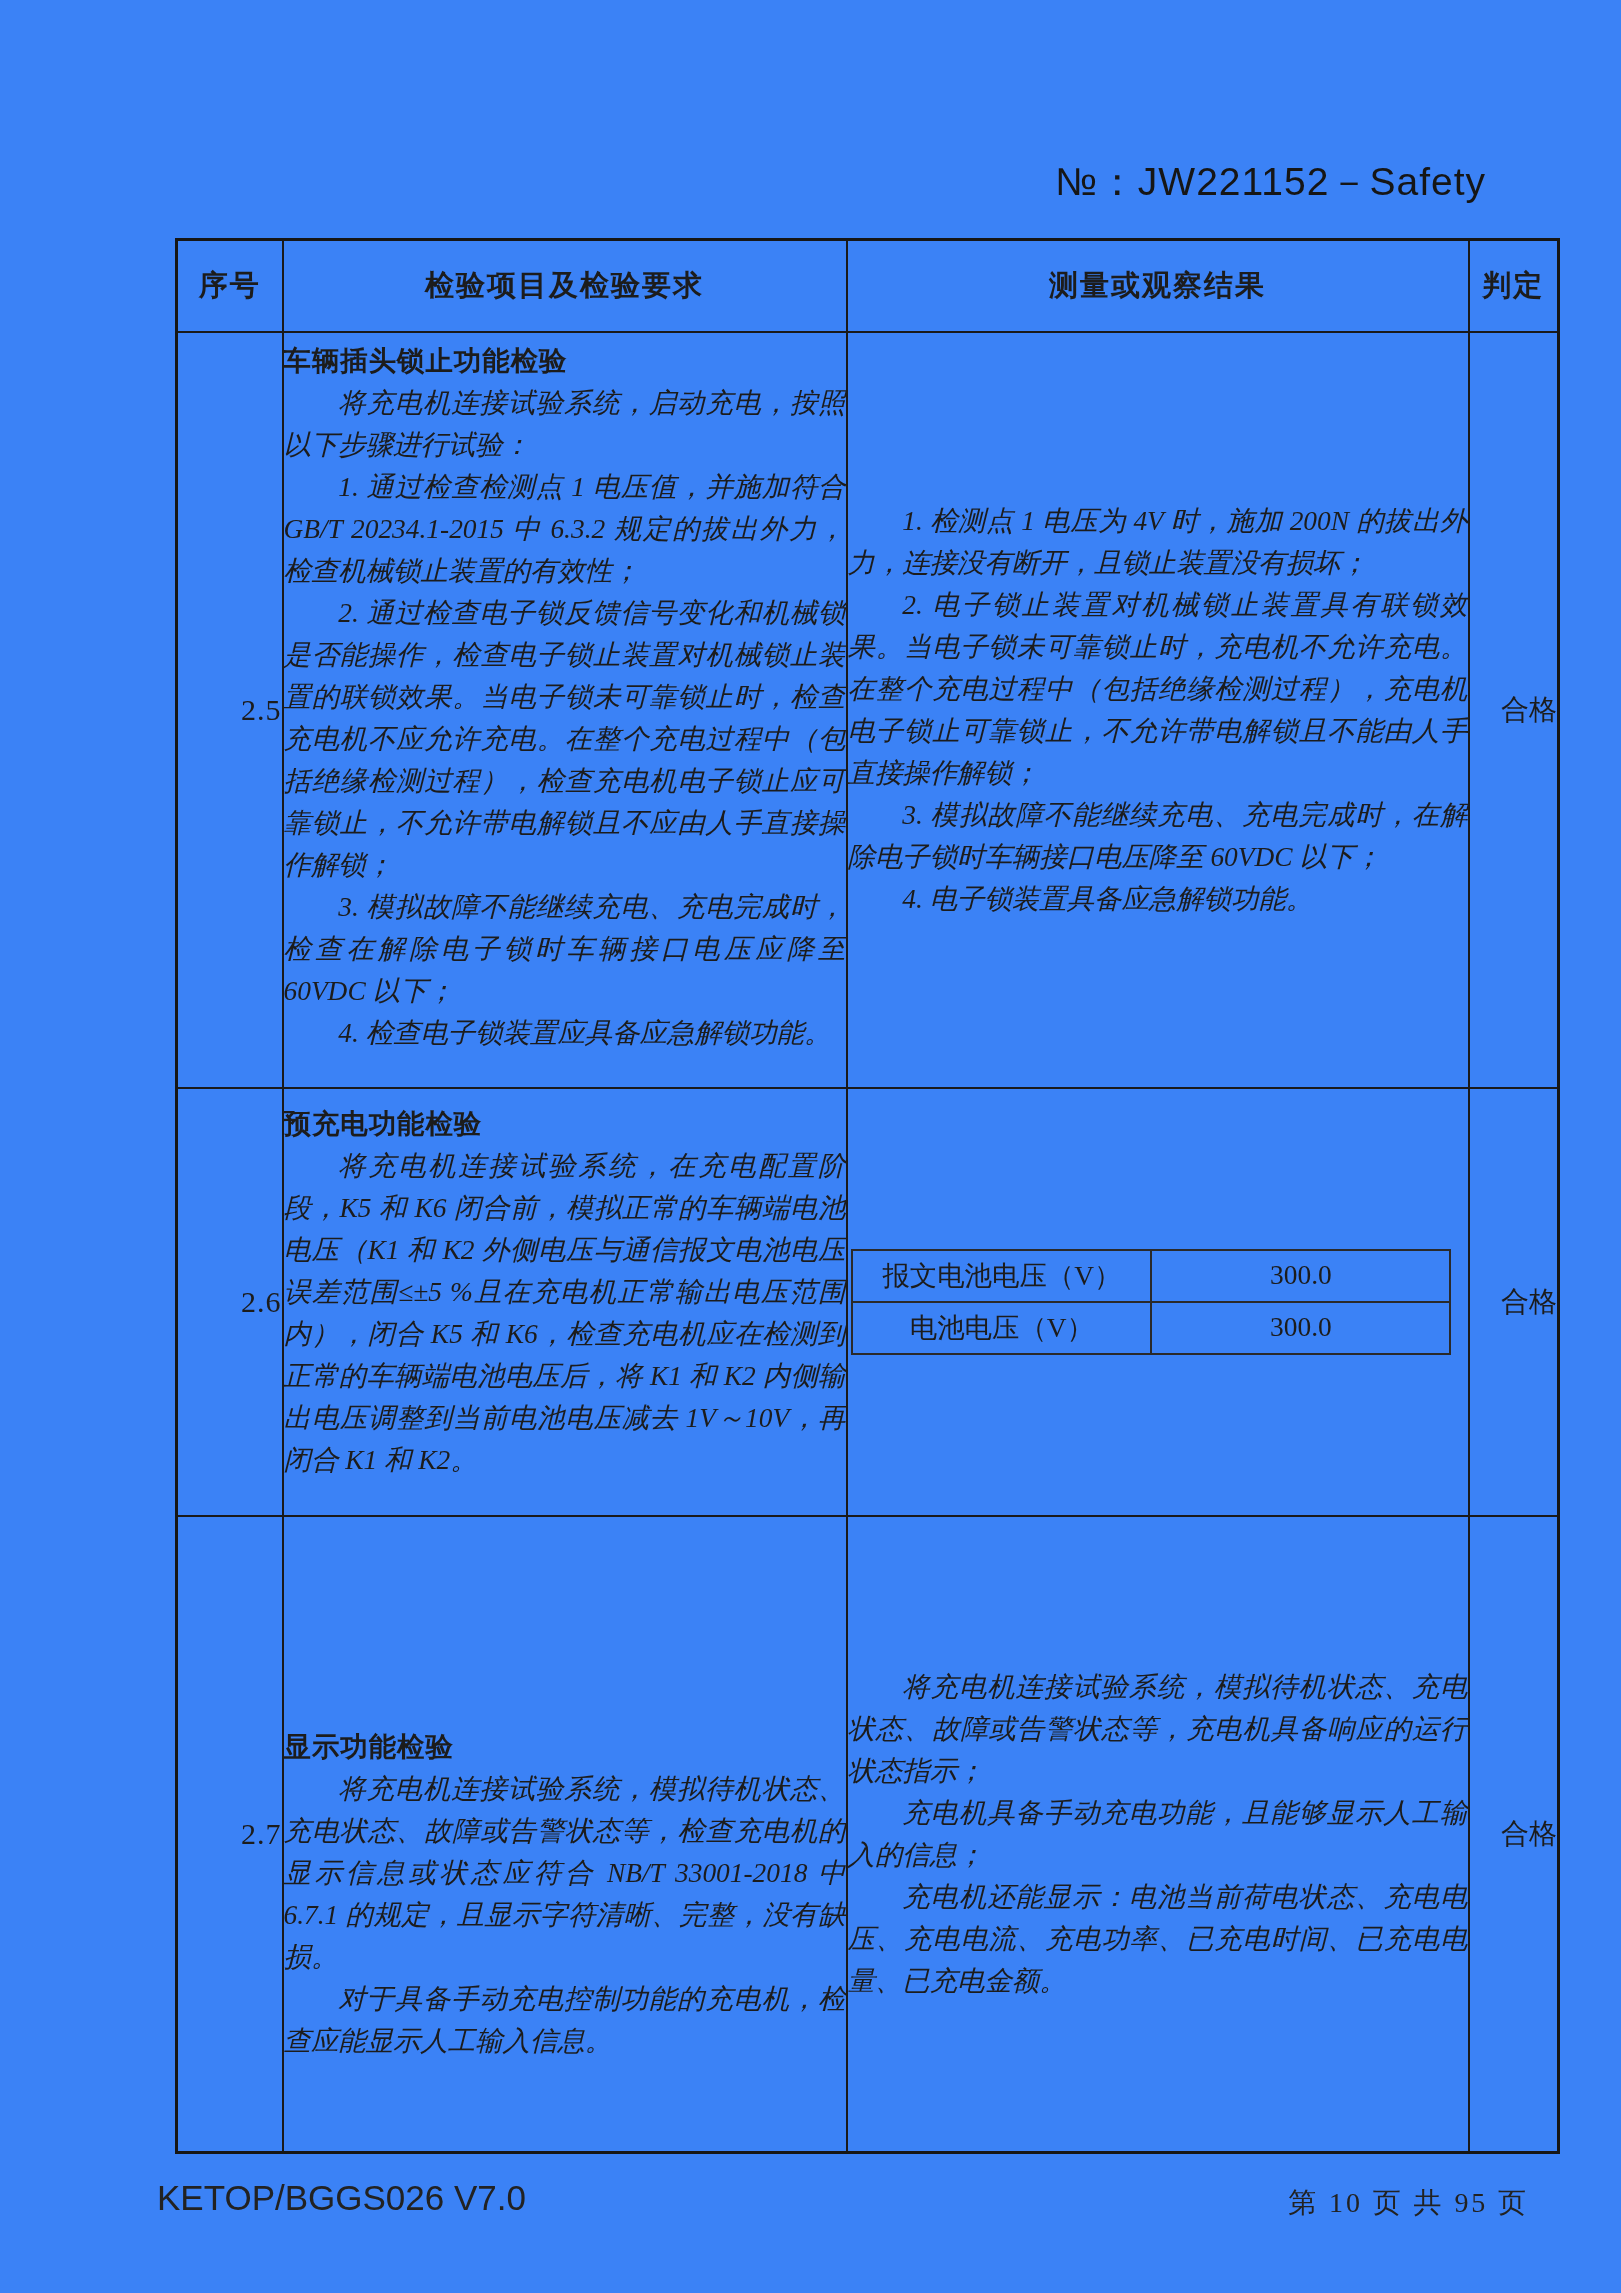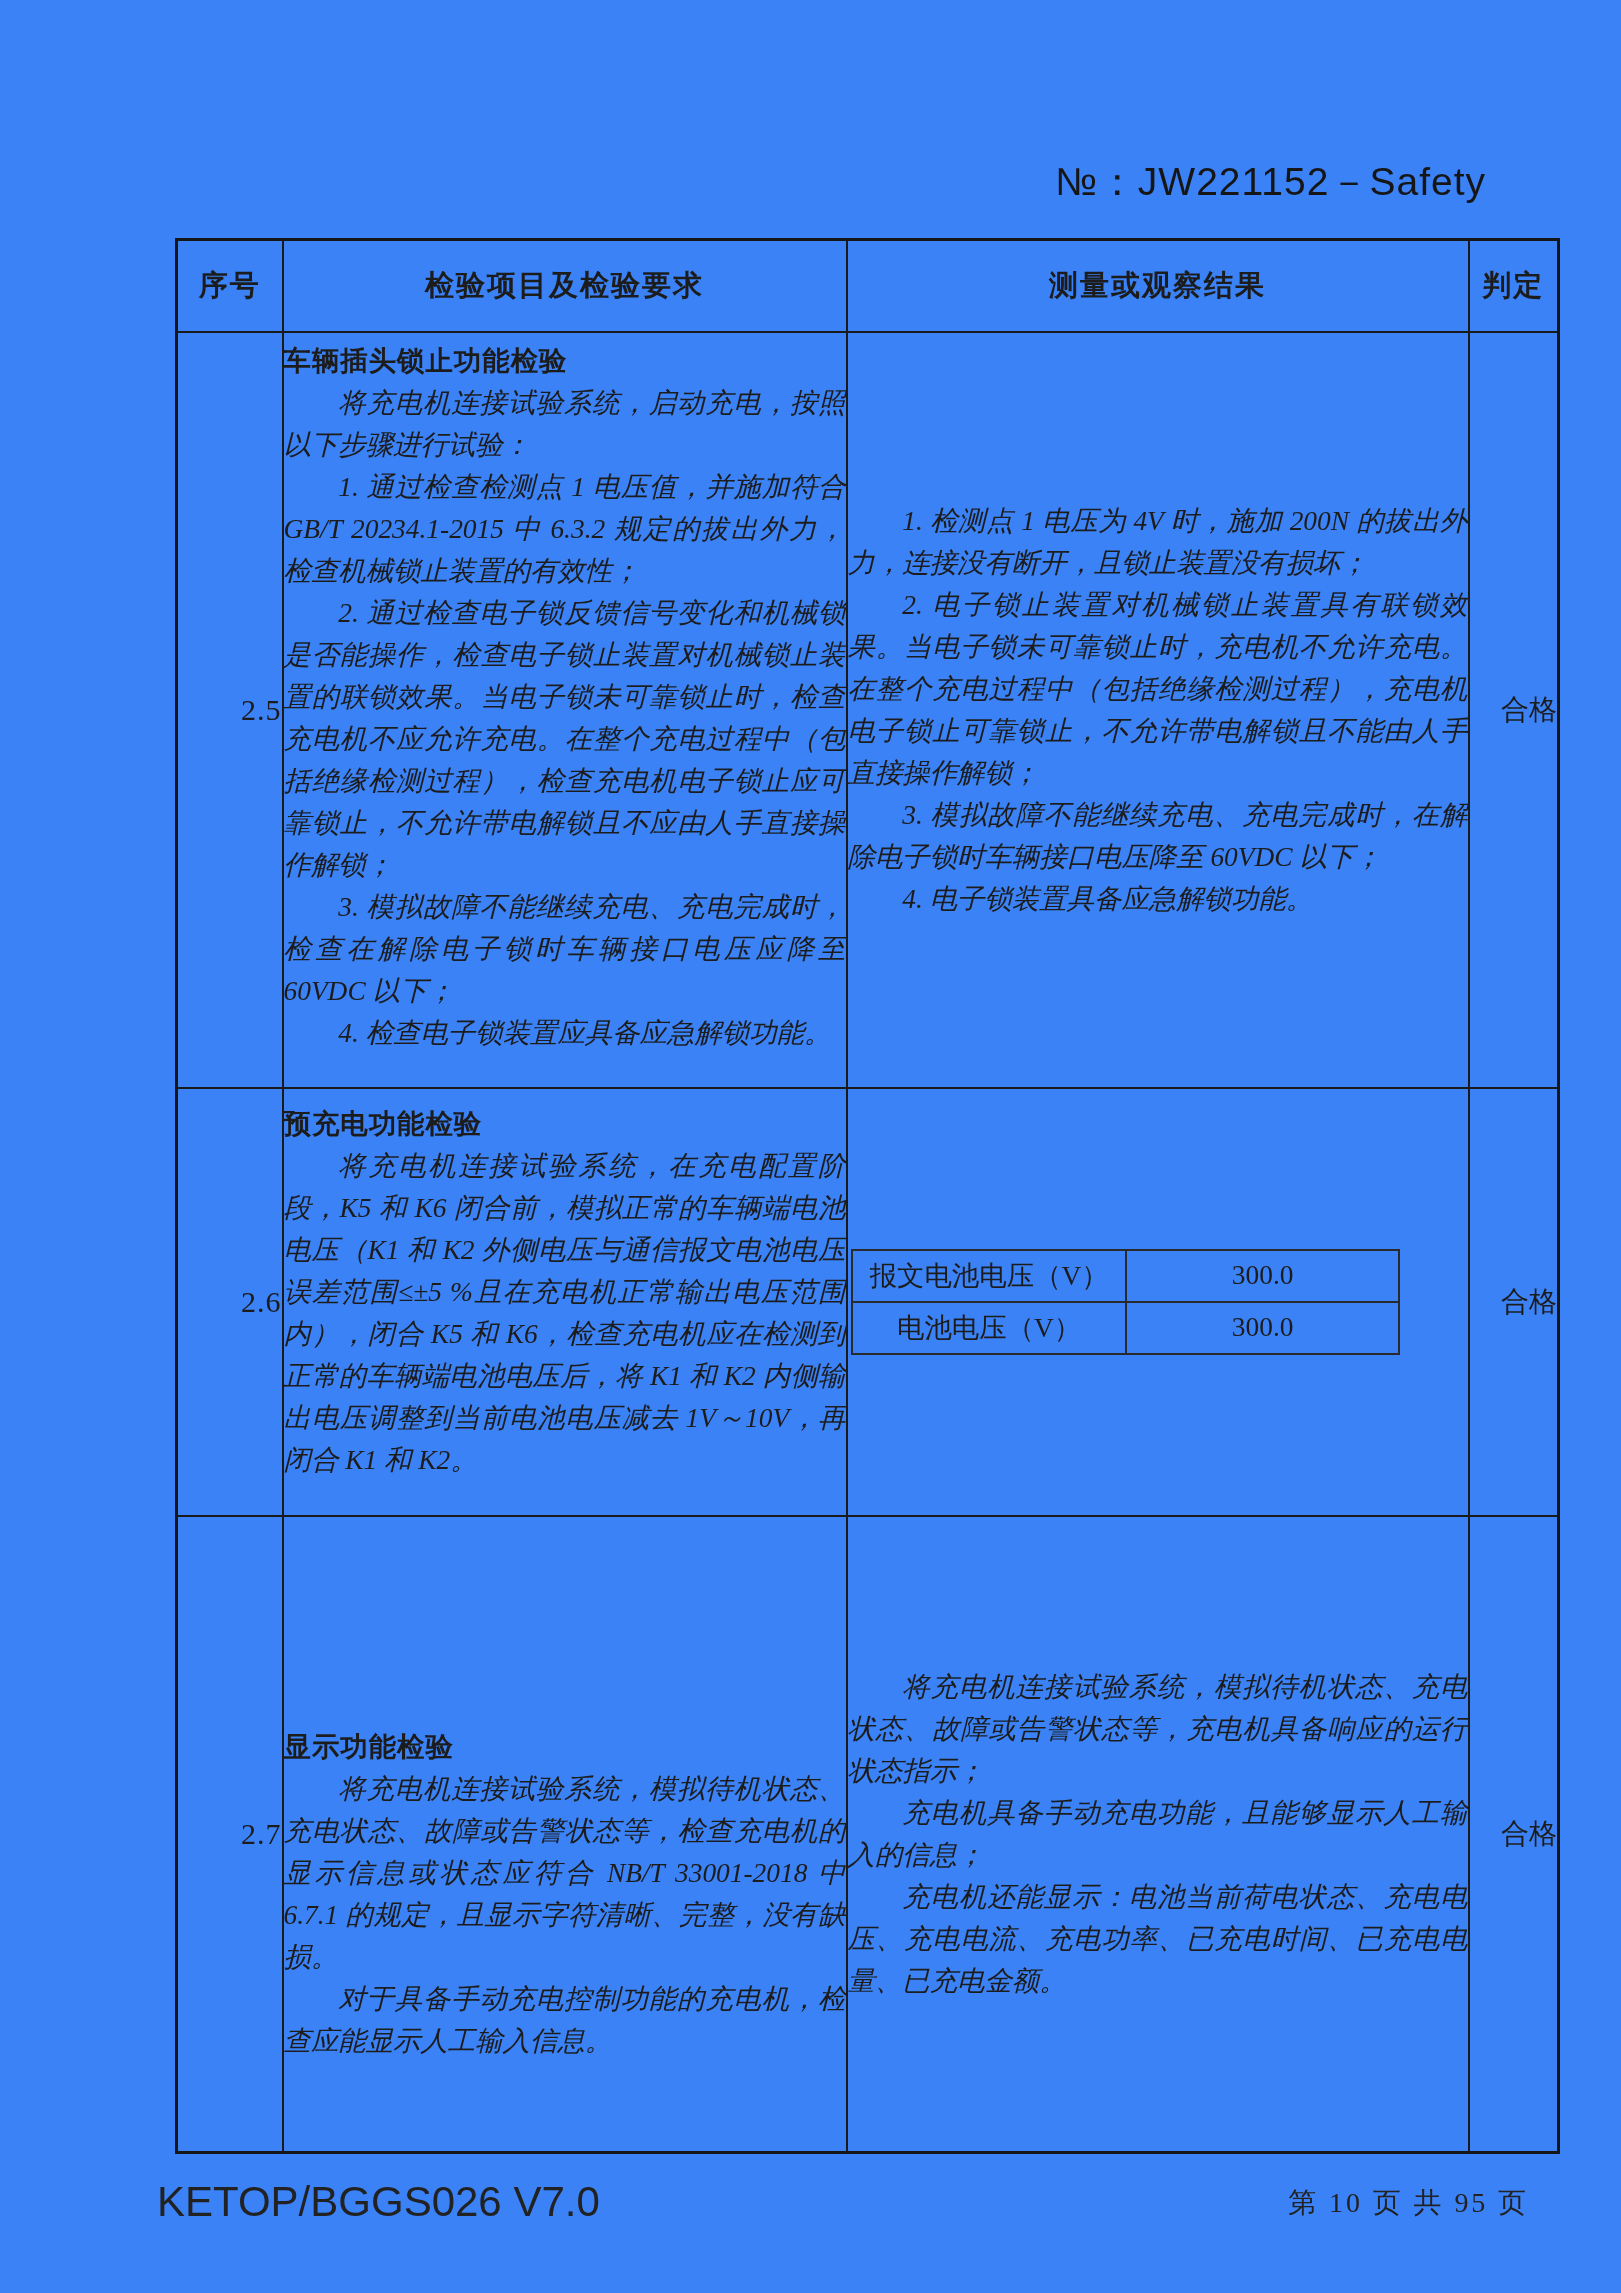--- a/index.html
+++ b/index.html
@@ -35,31 +35,31 @@
   td.verdict-cell{font-size:28px;text-align:right;vertical-align:middle;}
   td.item-cell{vertical-align:top;padding:13.7px 17.6px 0 21.6px;}
   td.item-cell.r26{padding-top:7.8px;}
   td.item-cell.r27{padding-top:202px;}
   td.result-cell{vertical-align:middle;padding:0 11.8px 0 9.8px;}
   p{margin:0;font-size:27.4px;line-height:42px;text-align:justify;}
   p.title{font-weight:bold;text-align:left;letter-spacing:1px;margin-top:7px;}
   p.ind{text-indent:2em;font-style:italic;}
   table.inner{
     border-collapse:collapse;table-layout:fixed;
-    width:549px;margin-left:3.9px;
+    width:600px;margin-left:3.9px;
     border:2px solid #2a2a2a;
   }
   table.inner td{
     border:2px solid #2a2a2a;
     height:50px;font-size:27.4px;text-align:center;vertical-align:middle;
   }
   .footer-left{
     position:absolute;left:157px;top:2178px;
     font-family:"Liberation Sans","DejaVu Sans",sans-serif;
-    font-size:42px;color:#222;
+    font-size:35px;color:#222;
   }
   .footer-right{
     position:absolute;right:92px;top:2184px;
     font-size:28px;color:#222;letter-spacing:2.9px;
   }
 </style>
 </head>
 <body>
 
 <div class="page">

